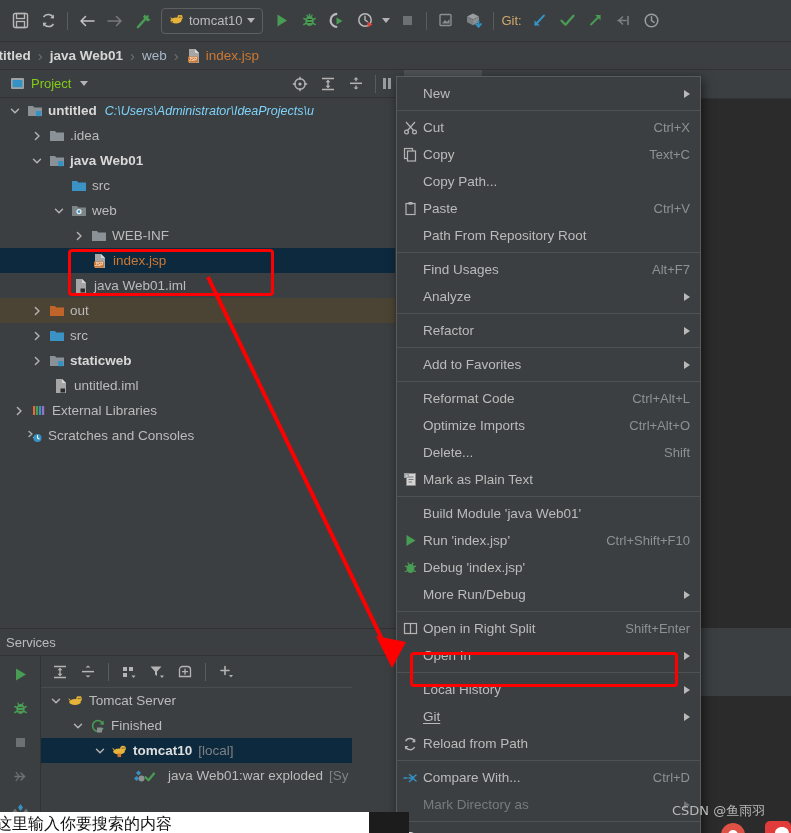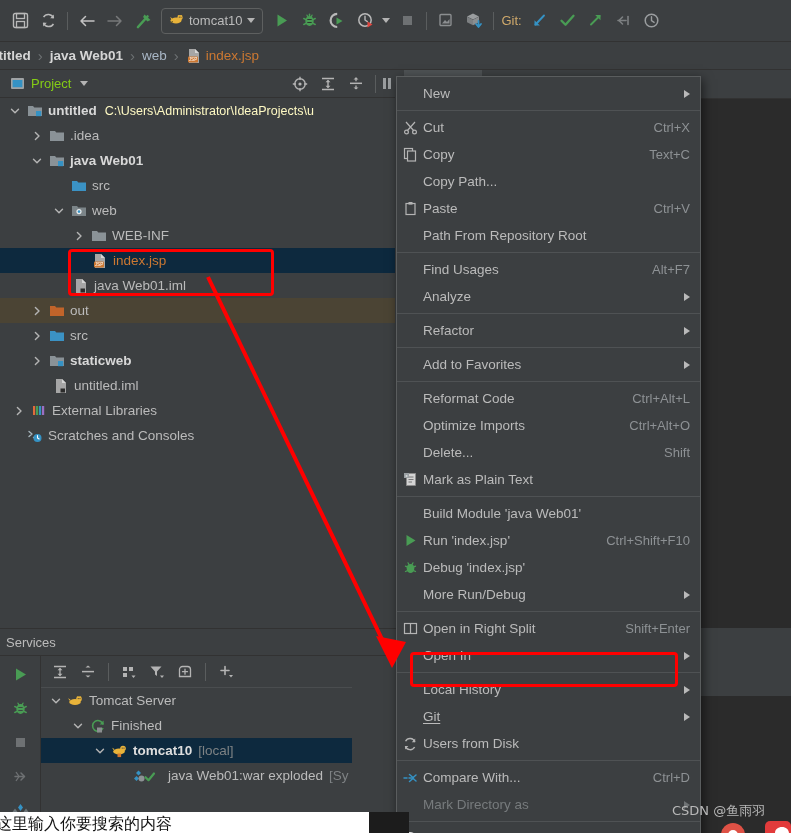--- a/index.html
+++ b/index.html
@@ -56,21 +56,21 @@
   .trow{
     height:25px;display:flex;align-items:center;box-sizing:border-box;
     white-space:nowrap;font-size:13.5px;color:#bbbbbb;padding-right:4px;
   }
   .trow.sel{background:#0d293e;}
   .trow.hl{background:#4b4434;}
   .twist{width:14px;height:14px;display:flex;align-items:center;justify-content:center;flex:0 0 auto;}
   .ticon{width:17px;height:17px;display:flex;align-items:center;justify-content:center;flex:0 0 auto;margin-right:5px;}
   .tlabel{flex:0 0 auto;}
   .tlabel.b{font-weight:bold;color:#d8d8d8;}
-  .tpath{color:#fef9c3;font-size:12.5px;margin-left:8px;overflow:hidden;}
+  .tpath{color:#7dd3fc;font-size:12.5px;margin-left:8px;overflow:hidden;font-style:italic;}
 
   
   .editor-wrap{position:absolute;left:396px;top:70px;width:395px;height:558px;background:#2b2b2b;overflow:hidden;}
   .ed-tabbar{height:28px;background:#3c3f41;border-bottom:1px solid #323232;display:flex;align-items:center;}
   .ed-tab{display:flex;align-items:center;gap:5px;height:28px;padding:0 8px;font-size:13px;color:#9aa0a6;background:#4e5254;}
   .ed-body{position:relative;height:530px;background:#2b2b2b;font-family:"DejaVu Sans Mono","Liberation Mono",monospace;font-size:13.5px;}
   .ed-gutter{position:absolute;left:0;top:0;width:22px;height:100%;background:#313335;border-right:1px solid #3a3c3e;}
   .ed-line{position:absolute;left:30px;white-space:pre;color:#808080;}
   .ed-line.str{color:#6a8759;}
   .ed-line.cjk{color:#a9b7c6;font-family:"DejaVu Sans","Liberation Sans",sans-serif;}
@@ -742,21 +742,21 @@
 
     <div class="mi">
       <span class="mi-ico">
         <svg width="16" height="16" viewBox="0 0 16 16">
             <path d="M12.8 6A5 5 0 0 0 3.6 5.2" fill="none" stroke="#b4b4b4" stroke-width="1.4"></path>
             <path d="M3.4 10.2a5 5 0 0 0 9.2.8" fill="none" stroke="#b4b4b4" stroke-width="1.4"></path>
             <path d="M13.2 2.6v3.6h-3.4z" fill="#b4b4b4"></path>
             <path d="M3 13.6V10h3.4z" fill="#b4b4b4"></path>
           </svg>
       </span>
-      <span class="mi-label">Users from Disk</span>
+      <span class="mi-label">Reload from Path</span>
     </div>
     <div class="msep"></div>
 
     <div class="mi">
       <span class="mi-ico">
         <svg width="16" height="16" viewBox="0 0 16 16">
             <path d="M2 8h8" stroke="#3592c4" stroke-width="1.5" stroke-linecap="round" stroke-dasharray="3 2"></path>
             <path d="M7.5 4.5 11.5 8 7.5 11.5" fill="none" stroke="#3592c4" stroke-width="1.5" stroke-linecap="round" stroke-linejoin="round"></path>
             <path d="M14 5 10.5 8 14 11" fill="none" stroke="#3592c4" stroke-width="1.5" stroke-linecap="round" stroke-linejoin="round"></path>
           </svg>

